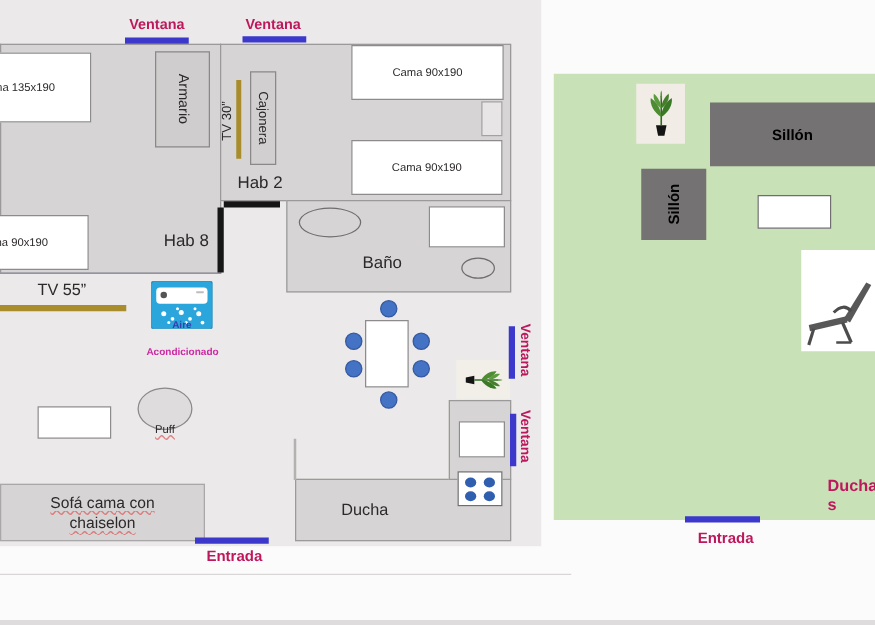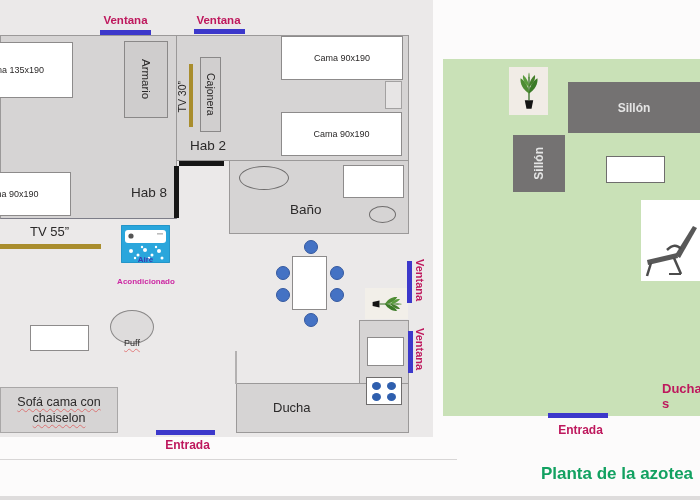--- a/index.html
+++ b/index.html
@@ -13,37 +13,37 @@
   .vdown{writing-mode:vertical-rl;}
   .vup{writing-mode:vertical-rl;transform:rotate(180deg);}
   .navy{color:#be185d;font-weight:600;}
   .bar{background:#3c38cb;}
   .gold{background:#a98d2d;}
   .ellipse{border-radius:50%;}
   .chair{width:14px;height:14px;border-radius:50%;background:#4472c4;border:1px solid #35599f;}
   .spell{text-decoration:underline;text-decoration-style:wavy;
          text-decoration-color:rgba(222,64,64,.6);text-decoration-thickness:1px;text-underline-offset:2px;}
   .title{font-weight:bold;font-size:17px;}
-  .darkbox{background:#747272;color:#e5e5e5;}
+  .darkbox{background:#747272;color:#000000;}
 </style>
 </head>
 <body>
 
 <div id="stage">
 
   <div class="abs" style="left:0;top:0;width:433px;height:437px;background:#ebe9e9;"></div>
 
   <div class="abs room" style="left:0;top:35px;width:177px;height:184px;border-bottom-color:#7d7d88;"></div>
   <div class="abs room" style="left:176px;top:35px;width:233px;height:126px;"></div>
   <div class="abs room" style="left:229px;top:160px;width:180px;height:74px;"></div>
   <div class="abs room" style="left:236px;top:383px;width:173px;height:50px;"></div>
   <div class="abs room" style="left:359px;top:320px;width:50px;height:64px;"></div>
   <div class="abs" style="left:235px;top:351px;width:2px;height:33px;background:#b3b1b1;"></div>
 
-  <div class="abs room center" style="left:0;top:387px;width:118px;height:46px;border-color:#a9a7a7;">
+  <div class="abs room center" style="left:0;top:387px;width:164px;height:46px;border-color:#a9a7a7;">
     <div class="lbl" style="font-size:12.5px;line-height:1.3;">
       <div class="spell">Sofá cama con</div>
       <div class="spell">chaiselon</div>
     </div>
   </div>
 
   <div class="abs" style="left:179px;top:161px;width:45px;height:5px;background:#161616;"></div>
   <div class="abs" style="left:174px;top:166px;width:5px;height:52px;background:#161616;"></div>
 
   <div class="abs wbox center" style="left:-46px;top:42px;width:119px;height:56px;">
@@ -197,18 +197,15 @@
     </svg>
   </div>
 
   <div class="abs navy" style="left:662px;top:381px;font-size:13px;">Ducha s</div>
 
   <div class="abs bar" style="left:548px;top:413px;width:60px;height:5px;"></div>
   <div class="abs navy center" style="left:553px;top:422px;width:55px;height:15px;">
     <span style="font-size:12px;">Entrada</span>
   </div>
 
-  <div class="abs title center" style="left:533px;top:463px;width:168px;height:21px;color:#12a161;">
-    <span>Planta de la azotea</span>
-  </div>
 
   <div class="abs" style="left:0;top:496px;width:700px;height:4px;background:#dedcdc;"></div>
 </div>
 
 </body></html>

